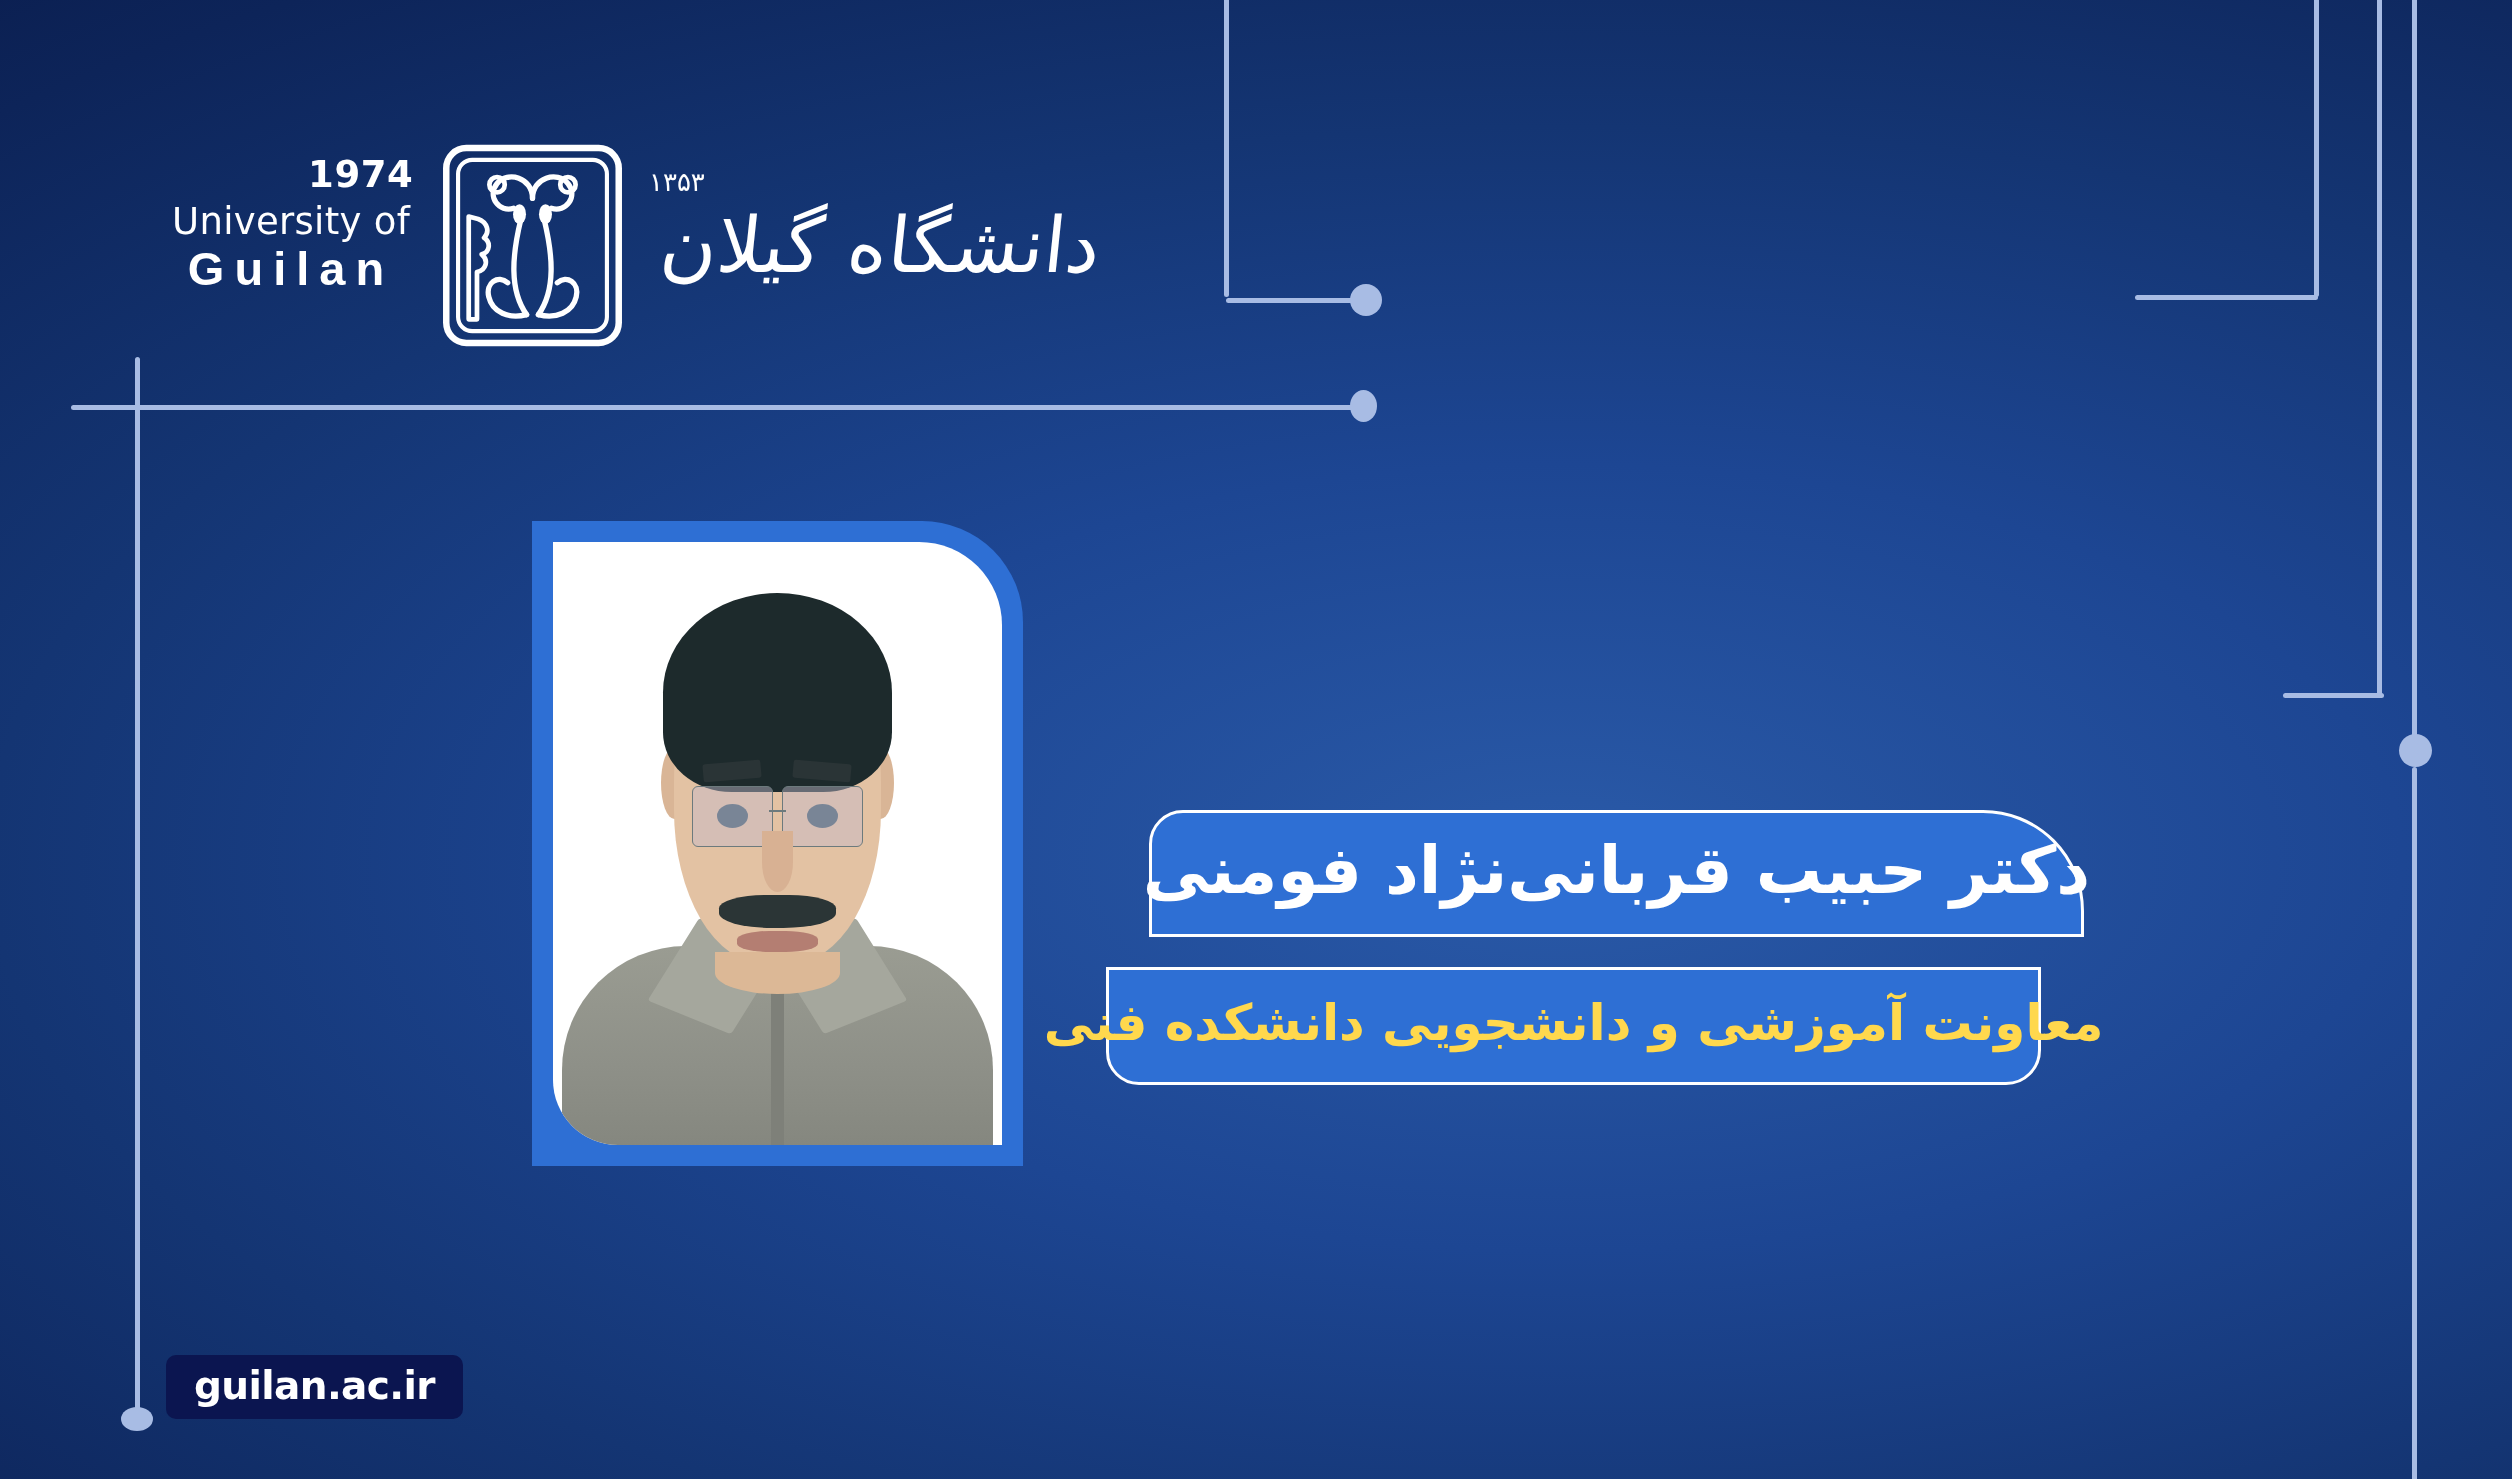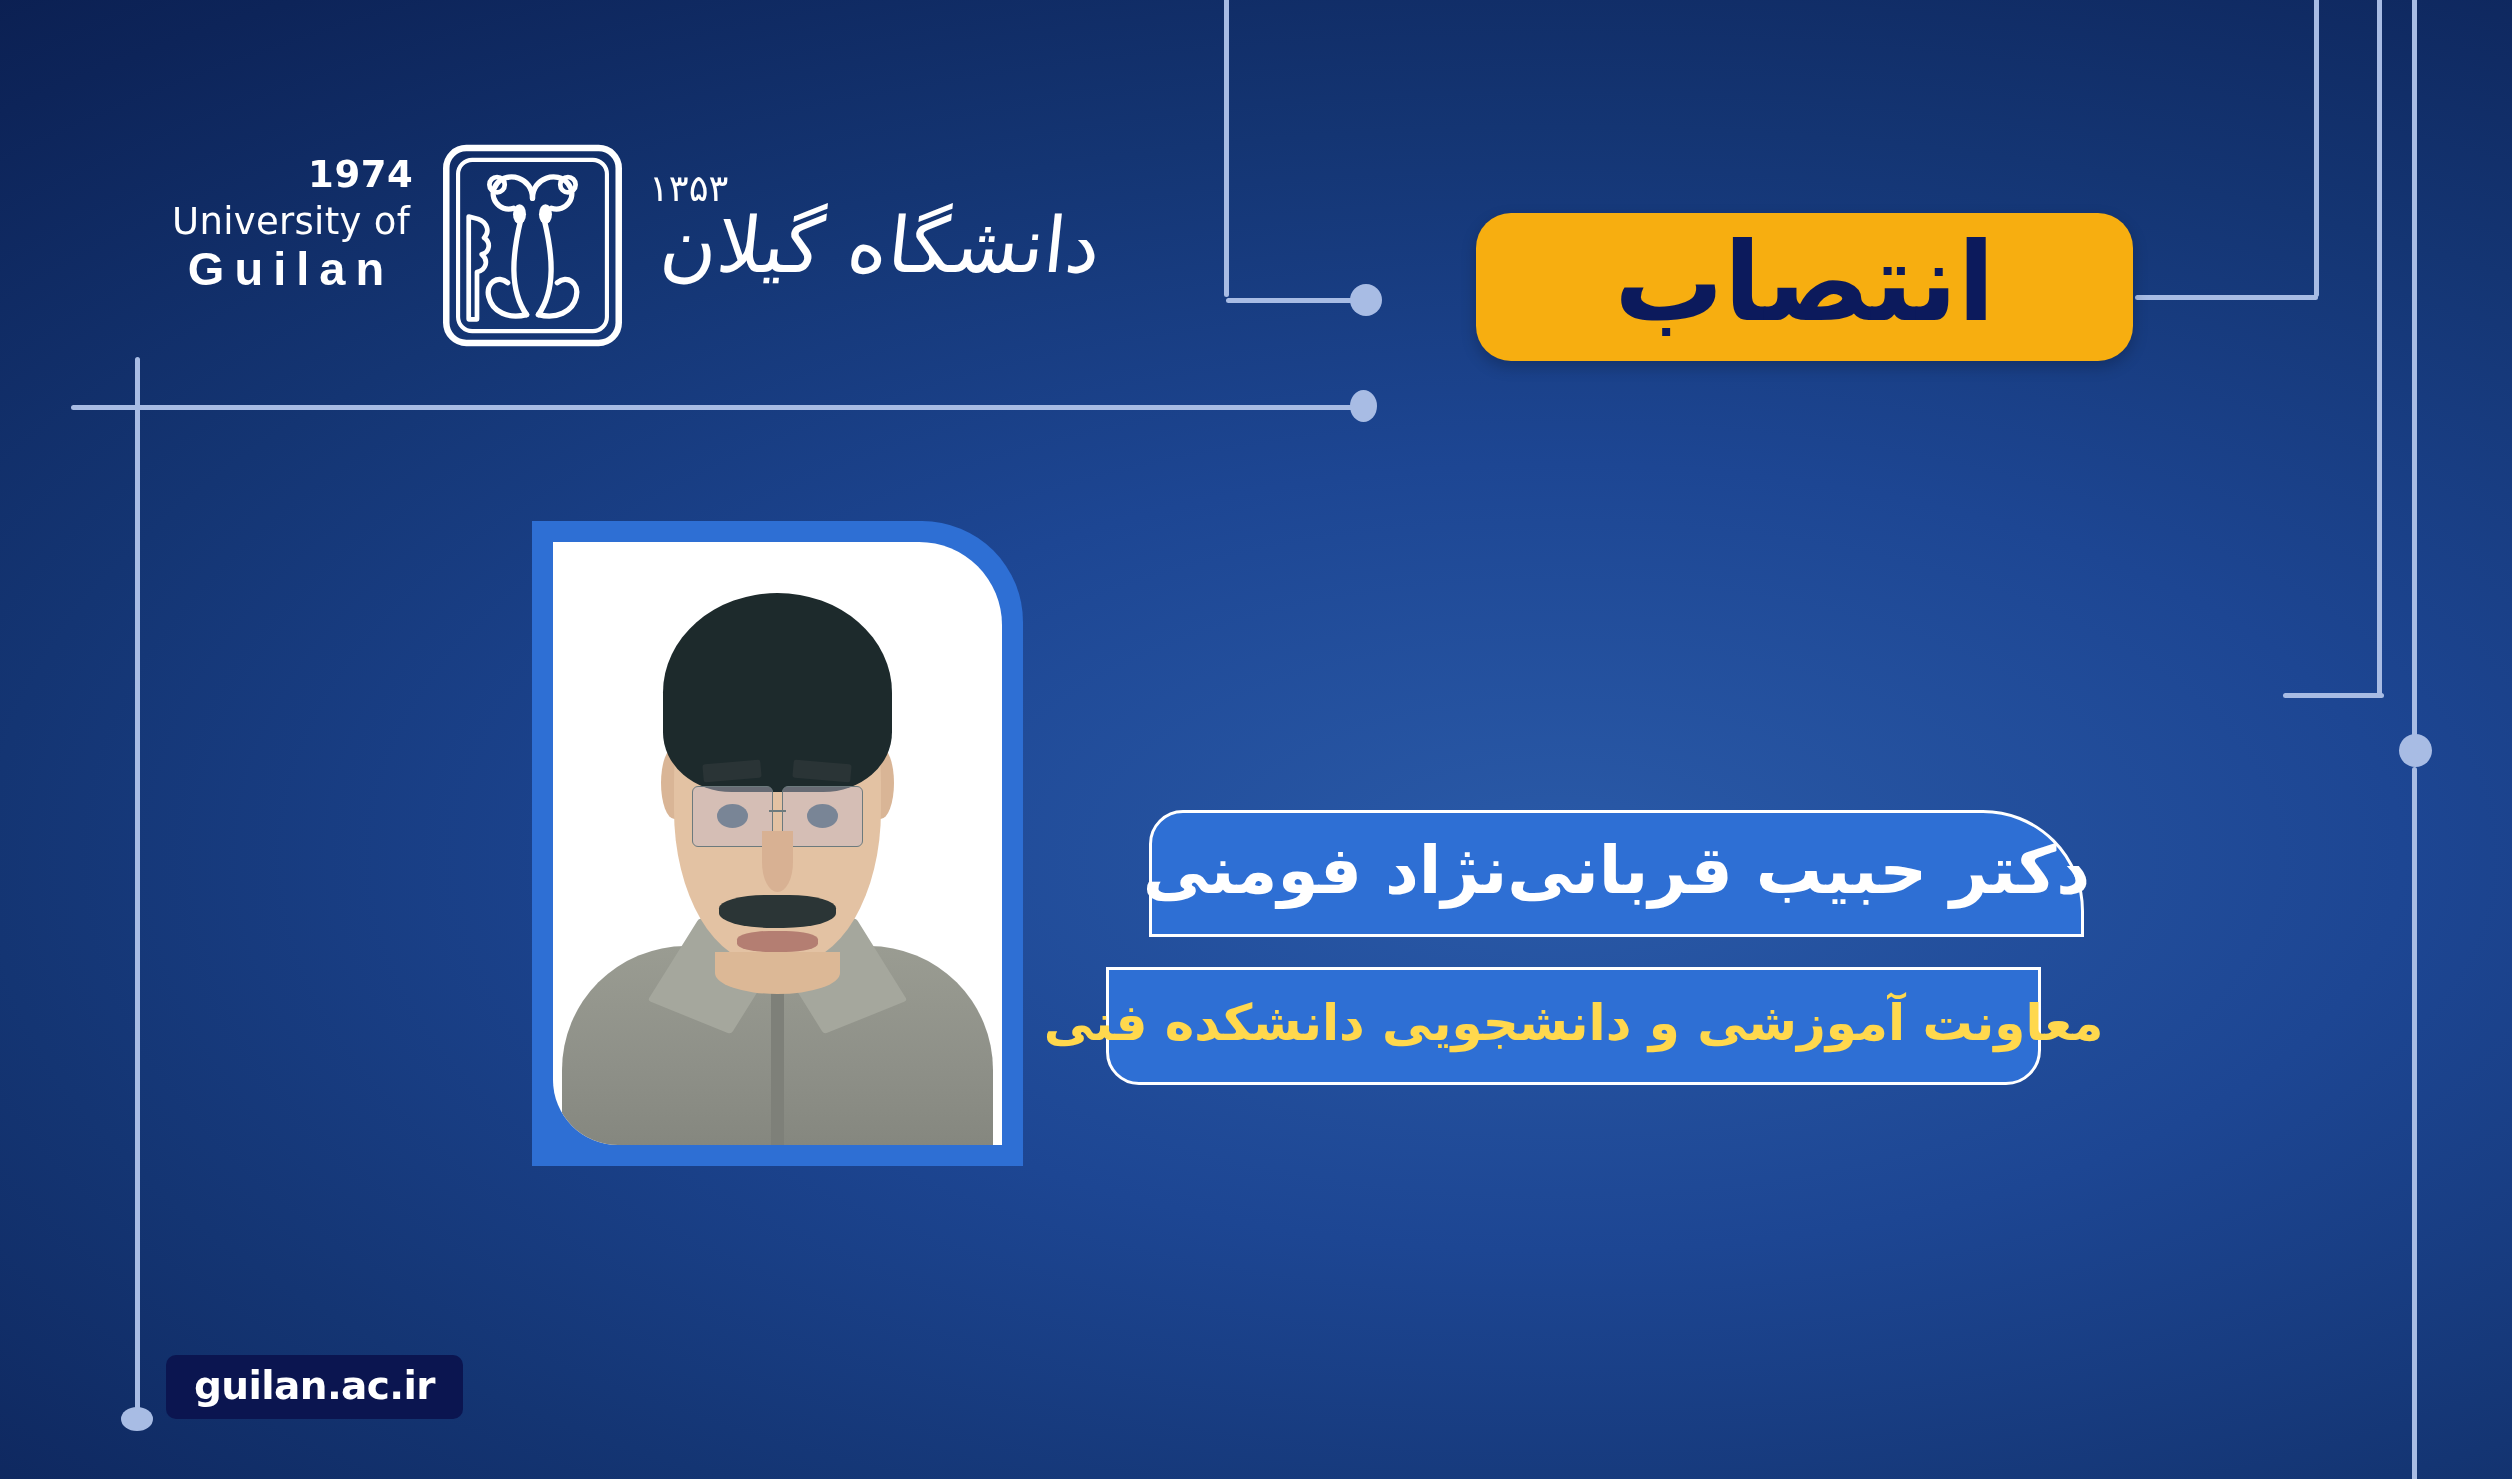--- a/index.html
+++ b/index.html
@@ -65,21 +65,21 @@
   .logo-fa { position:relative; color:#ffffff; direction:rtl; padding-left:6px; }
   .logo-fa-name {
     font-size:77px; font-weight:400; line-height:1.35;
     font-family:"DejaVu Sans", sans-serif;
     white-space:nowrap;
     transform: skewX(-6deg);
     display:block;
   }
   .logo-fa-year {
     position:absolute; left:-6px; top:-27px;
-    font-size:37px; font-family:"DejaVu Sans", sans-serif;
+    font-size:26px; font-family:"DejaVu Sans", sans-serif;
   }
 
   
   .title-badge {
     position:absolute; left:1476px; top:213px;
     width:657px; height:148px;
     background:#f7ae10;
     border-radius:35px;
     display:flex; align-items:center; justify-content:center;
     box-shadow: 0 6px 15.4px rgba(0,0,0,0.22);
@@ -239,23 +239,20 @@
       <path d="M68 130 C 84 136, 88 152, 78 162 C 90 170, 88 186, 74 190
                C 86 200, 82 216, 66 220 L 66 300 L 52 300 L 52 126 Z" fill="none" stroke="#ffffff" stroke-width="8" stroke-linejoin="round"></path>
     </svg>
 
     <div class="logo-fa">
       <span class="logo-fa-year">۱۳۵۳</span>
       <span class="logo-fa-name">دانشگاه گیلان</span>
     </div>
   </div>
 
-  <div class="title-badge">
-    <span>انتصاب</span>
-  </div>
 
   <div class="portrait-frame">
     <div class="portrait-inner">
       <div class="pt pt-shirt"></div>
       <div class="pt pt-neck"></div>
       <div class="pt pt-collarL"></div>
       <div class="pt pt-collarR"></div>
       <div class="pt pt-placket"></div>
       <div class="pt pt-earL"></div>
       <div class="pt pt-earR"></div>

